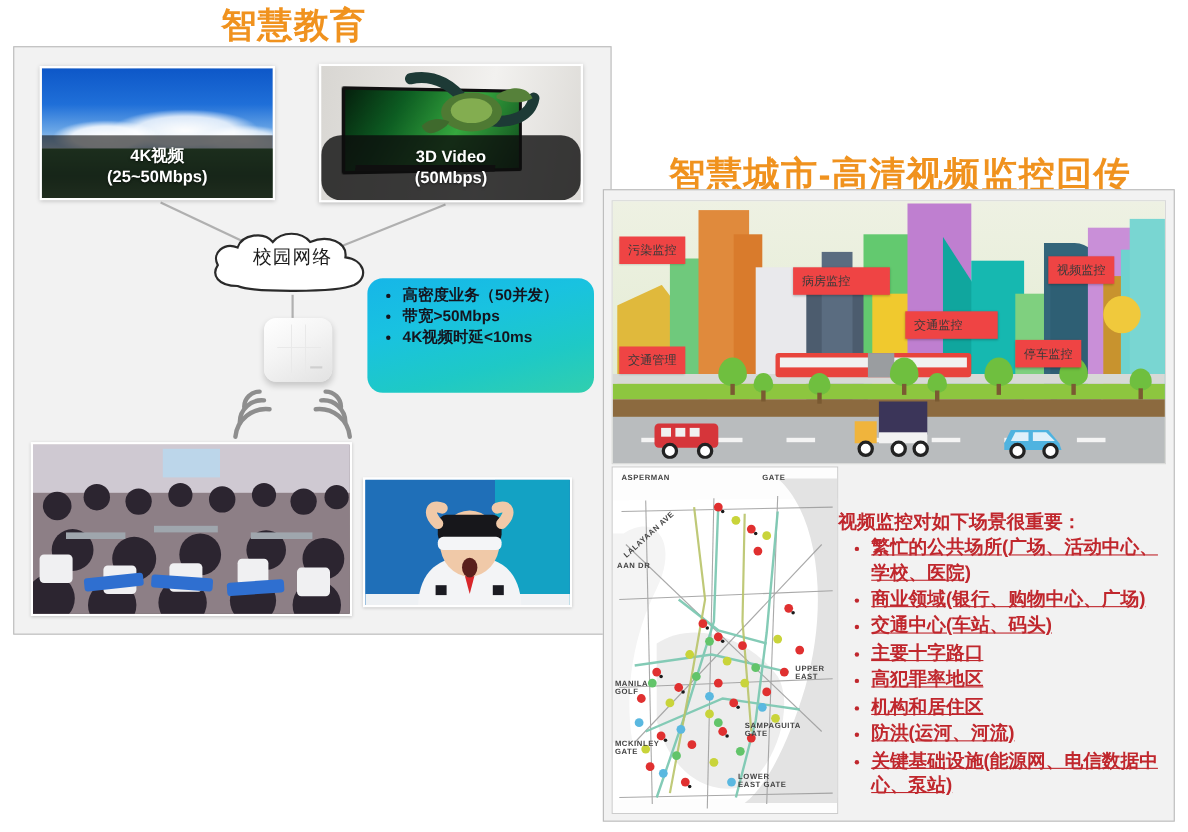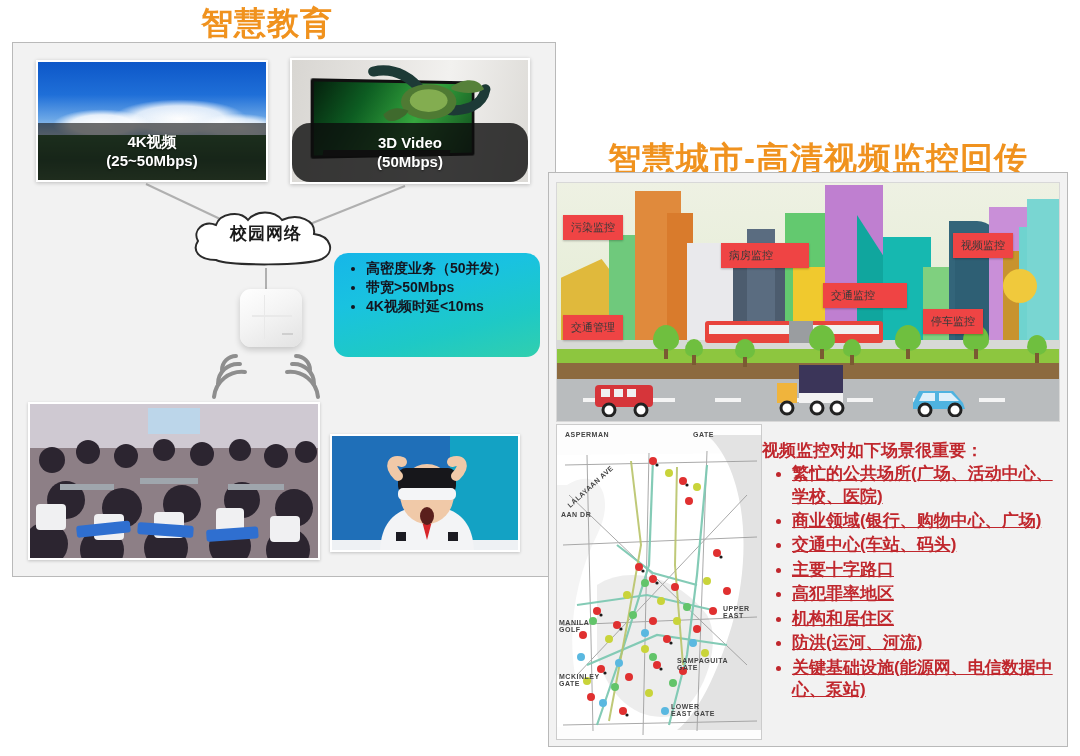--- a/index.html
+++ b/index.html
@@ -24,21 +24,21 @@
     box-sizing:border-box;
   }
   #panel-left{left:12px;top:42px;width:544px;height:535px;}
   #panel-right{left:548px;top:172px;width:520px;height:575px;}
 
   
   .video-card{
     position:absolute;border:2px solid #ffffff;box-sizing:border-box;
     overflow:hidden;box-shadow:0 1px 4px rgba(0,0,0,.22);
   }
-  #card-4k{left:36px;top:60px;width:232px;height:122px;padding-left:21px;}
+  #card-4k{left:36px;top:60px;width:214px;height:122px;padding-left:21px;}
   #card-3d{left:290px;top:58px;width:240px;height:126px;}
 
   .sky{
     position:absolute;left:0;top:0;right:0;height:62%;
     background:
       radial-gradient(ellipse 70px 22px at 28% 86%, #ffffff 0%, rgba(255,255,255,.85) 45%, rgba(255,255,255,0) 70%),
       radial-gradient(ellipse 90px 26px at 62% 78%, #fdfdfd 0%, rgba(255,255,255,.8) 50%, rgba(255,255,255,0) 75%),
       radial-gradient(ellipse 55px 18px at 88% 90%, #ffffff 0%, rgba(255,255,255,.7) 50%, rgba(255,255,255,0) 78%),
       linear-gradient(#0d57c8 0%, #1f6fd8 45%, #6aa6e6 78%, #b9d4ef 100%);
   }
@@ -72,21 +72,21 @@
   }
   #card-3d .card-caption{background:rgba(12,12,12,.8);border-radius:18px;}
 
   
   .svg-layer{position:absolute;left:0;top:0;width:1080px;height:756px;pointer-events:none;}
 
   
   #cloud{position:absolute;left:186px;top:208px;width:160px;height:62px;}
   #cloud-label{
     position:absolute;left:186px;top:222px;width:160px;text-align:center;
-    font-size:17px;font-weight:bold;color:#1b1b1b;letter-spacing:1px;
+    font-size:17px;font-weight:normal;color:#1b1b1b;letter-spacing:1px;
   }
 
   
   #ap-device{
     position:absolute;left:240px;top:289px;width:62px;height:58px;
     background:linear-gradient(150deg,#ffffff 0%,#f4f4f4 45%,#e2e2e2 100%);
     border-radius:11px;box-shadow:0 3px 6px rgba(0,0,0,.18);
   }
   #ap-device::before{
     content:"";position:absolute;left:12px;top:6px;right:10px;bottom:8px;
@@ -144,21 +144,21 @@
 
   
   #map{
     position:absolute;left:556px;top:424px;width:206px;height:316px;
     background:#fdfdfd;border:1px solid #ccc;box-sizing:border-box;overflow:hidden;
   }
   .map-text{position:absolute;font-size:7px;color:#444;font-weight:bold;letter-spacing:.5px;}
 
   
   #cctv-list{
-    position:absolute;left:762px;top:440px;width:300px;color:#c0272d;
+    position:absolute;left:762px;top:464px;width:300px;color:#c0272d;
   }
   #cctv-list .head{font-size:17px;font-weight:bold;line-height:1.3;margin-bottom:1px;}
   #cctv-list ul{margin:0;padding-left:30px;list-style:disc;}
   #cctv-list li{font-size:17px;font-weight:bold;line-height:1.32;margin-bottom:2px;text-decoration:underline;}
   #cctv-list li::marker{color:#c0272d;font-size:16px;}
 </style>
 </head>
 <body>
 
 <div class="stage">

